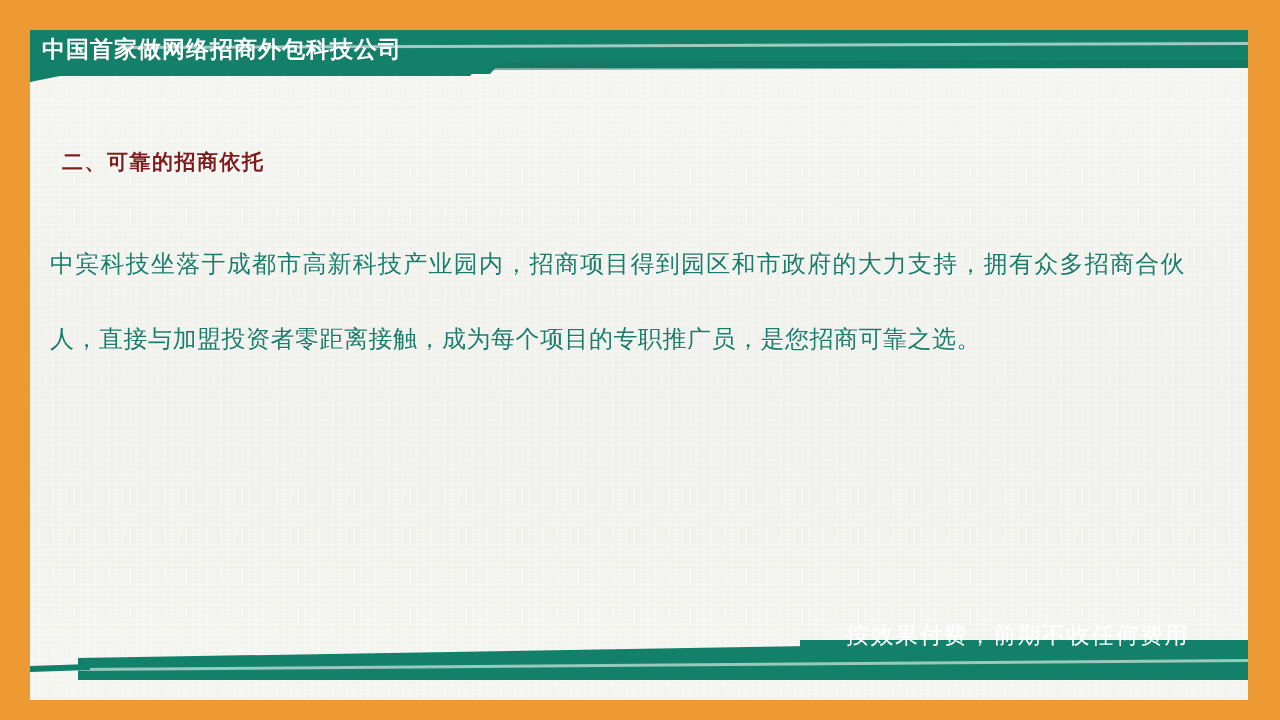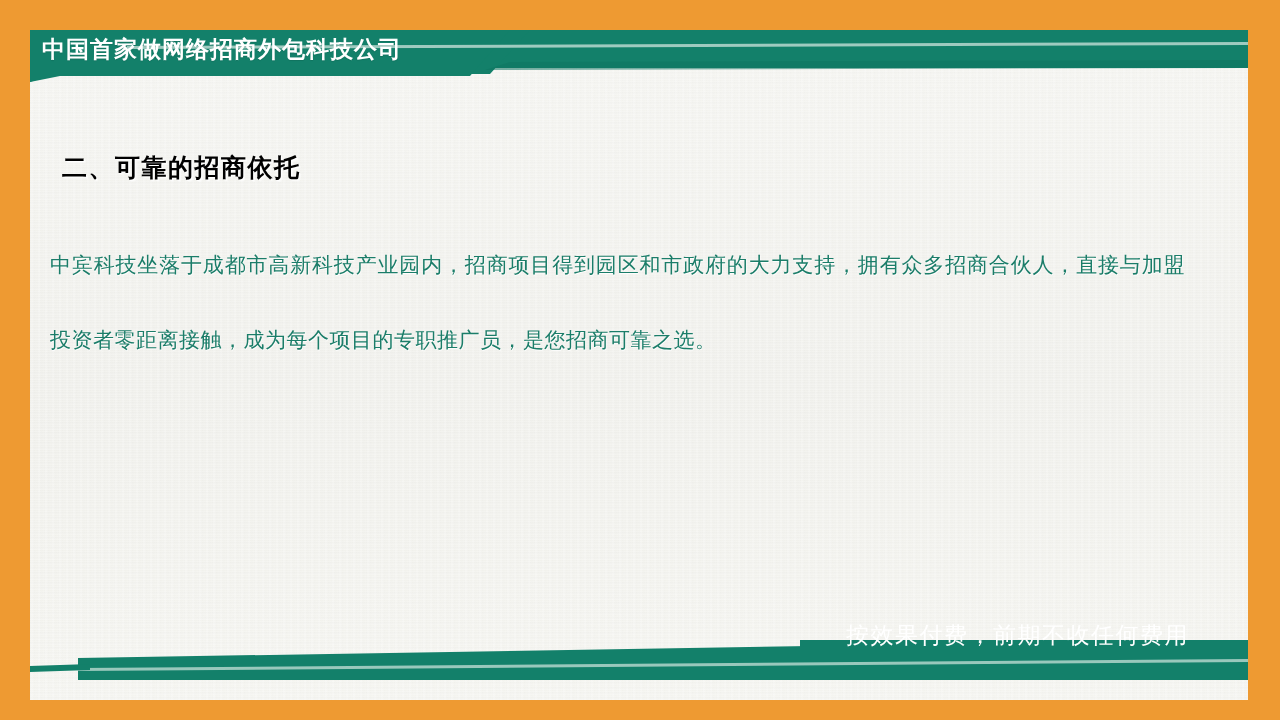--- a/index.html
+++ b/index.html
@@ -91,38 +91,38 @@
     line-height: 1;
     white-space: nowrap;
     text-shadow: 0 1px 1px rgba(0,0,0,0.10);
   }
 
   
   .section-heading {
     position: absolute;
     left: 62px;
     top: 135px;
-    font-size: 25px;
+    font-size: 21px;
     font-weight: bold;
-    color: #000000;
+    color: #7f1d1d;
     letter-spacing: 1.5px;
     line-height: 1.2;
     white-space: nowrap;
     text-shadow: 1px 1px 0 rgba(255,255,255,0.95),
                  2px 2px 1px rgba(255,255,255,0.55);
   }
 
   
   .body-text {
     position: absolute;
     left: 50px;
     top: 228px;
     width: 1135px;
-    font-family: Liberation Serif, serif;
-    font-size: 21px;
+    font-family: Liberation Mono, monospace;
+    font-size: 24px;
     color: #1b7d69;
     line-height: 75px;
     letter-spacing: 0.5px;
     text-align: justify;
     text-justify: inter-character;
     text-shadow: 0.5px 0.5px 0 rgba(255,255,255,0.85);
   }
 
   
   .footer-band {

